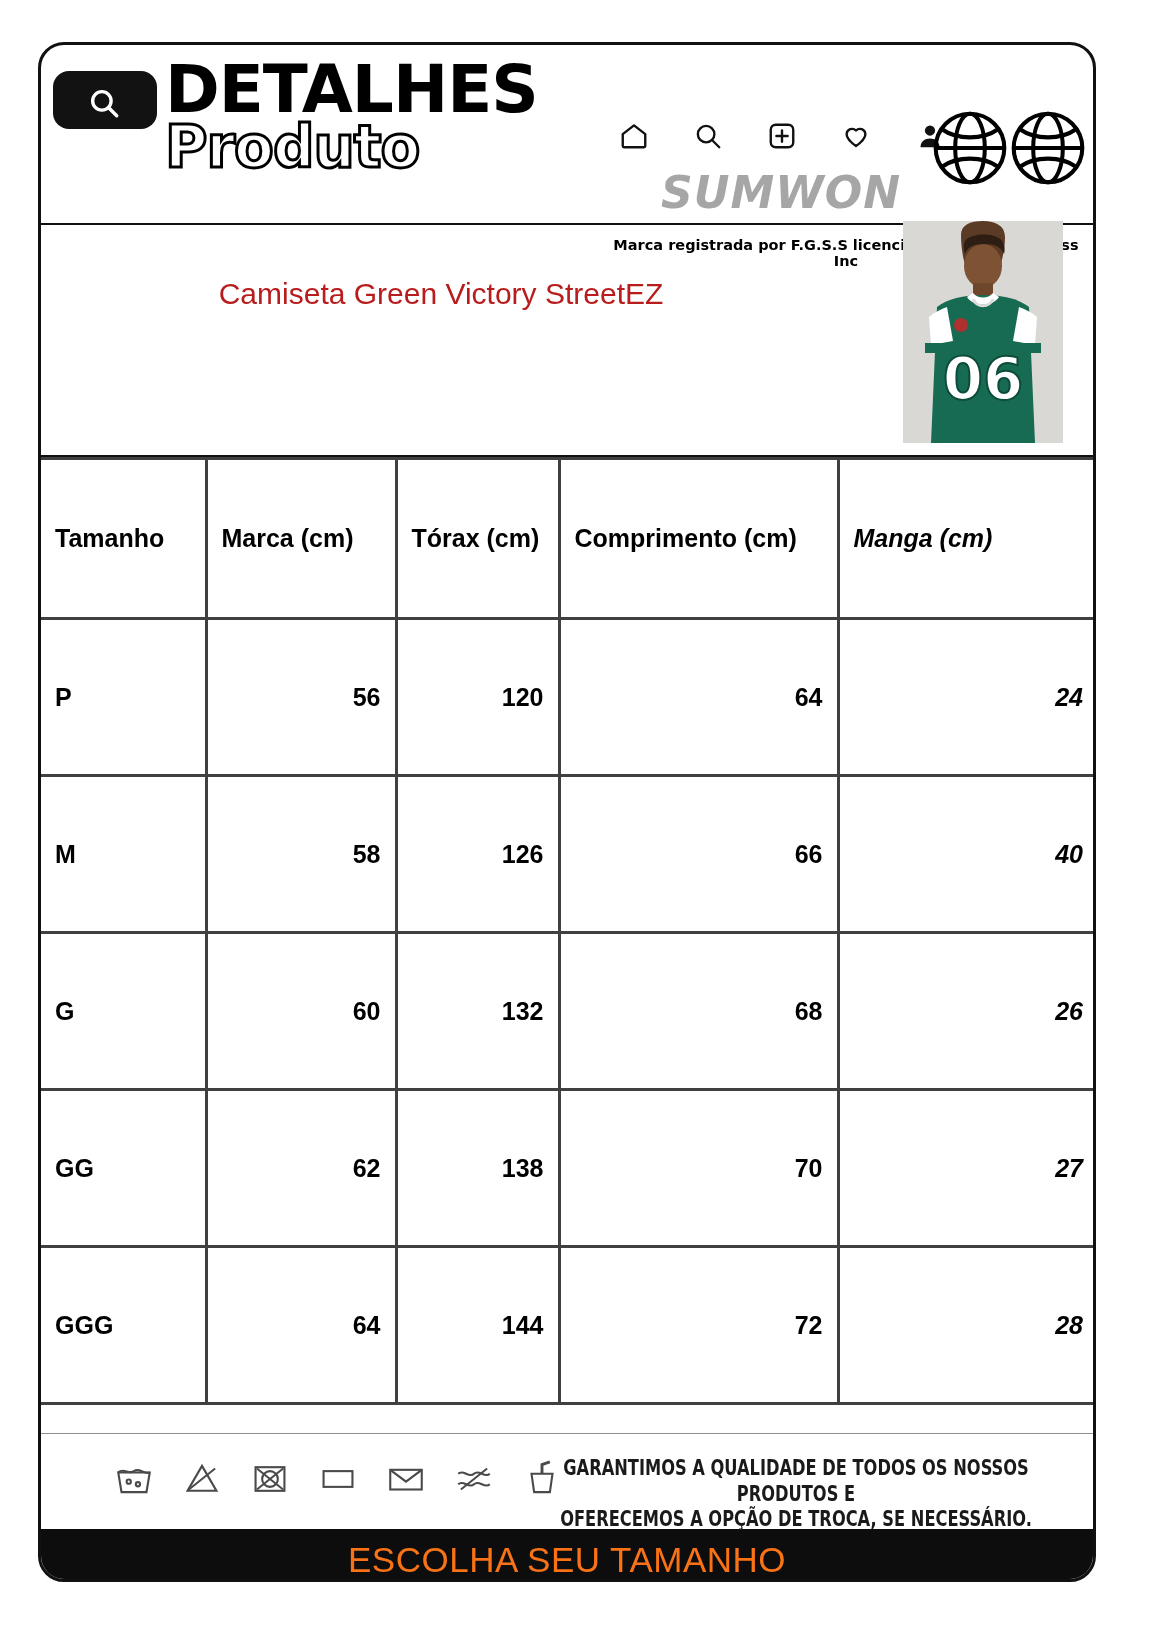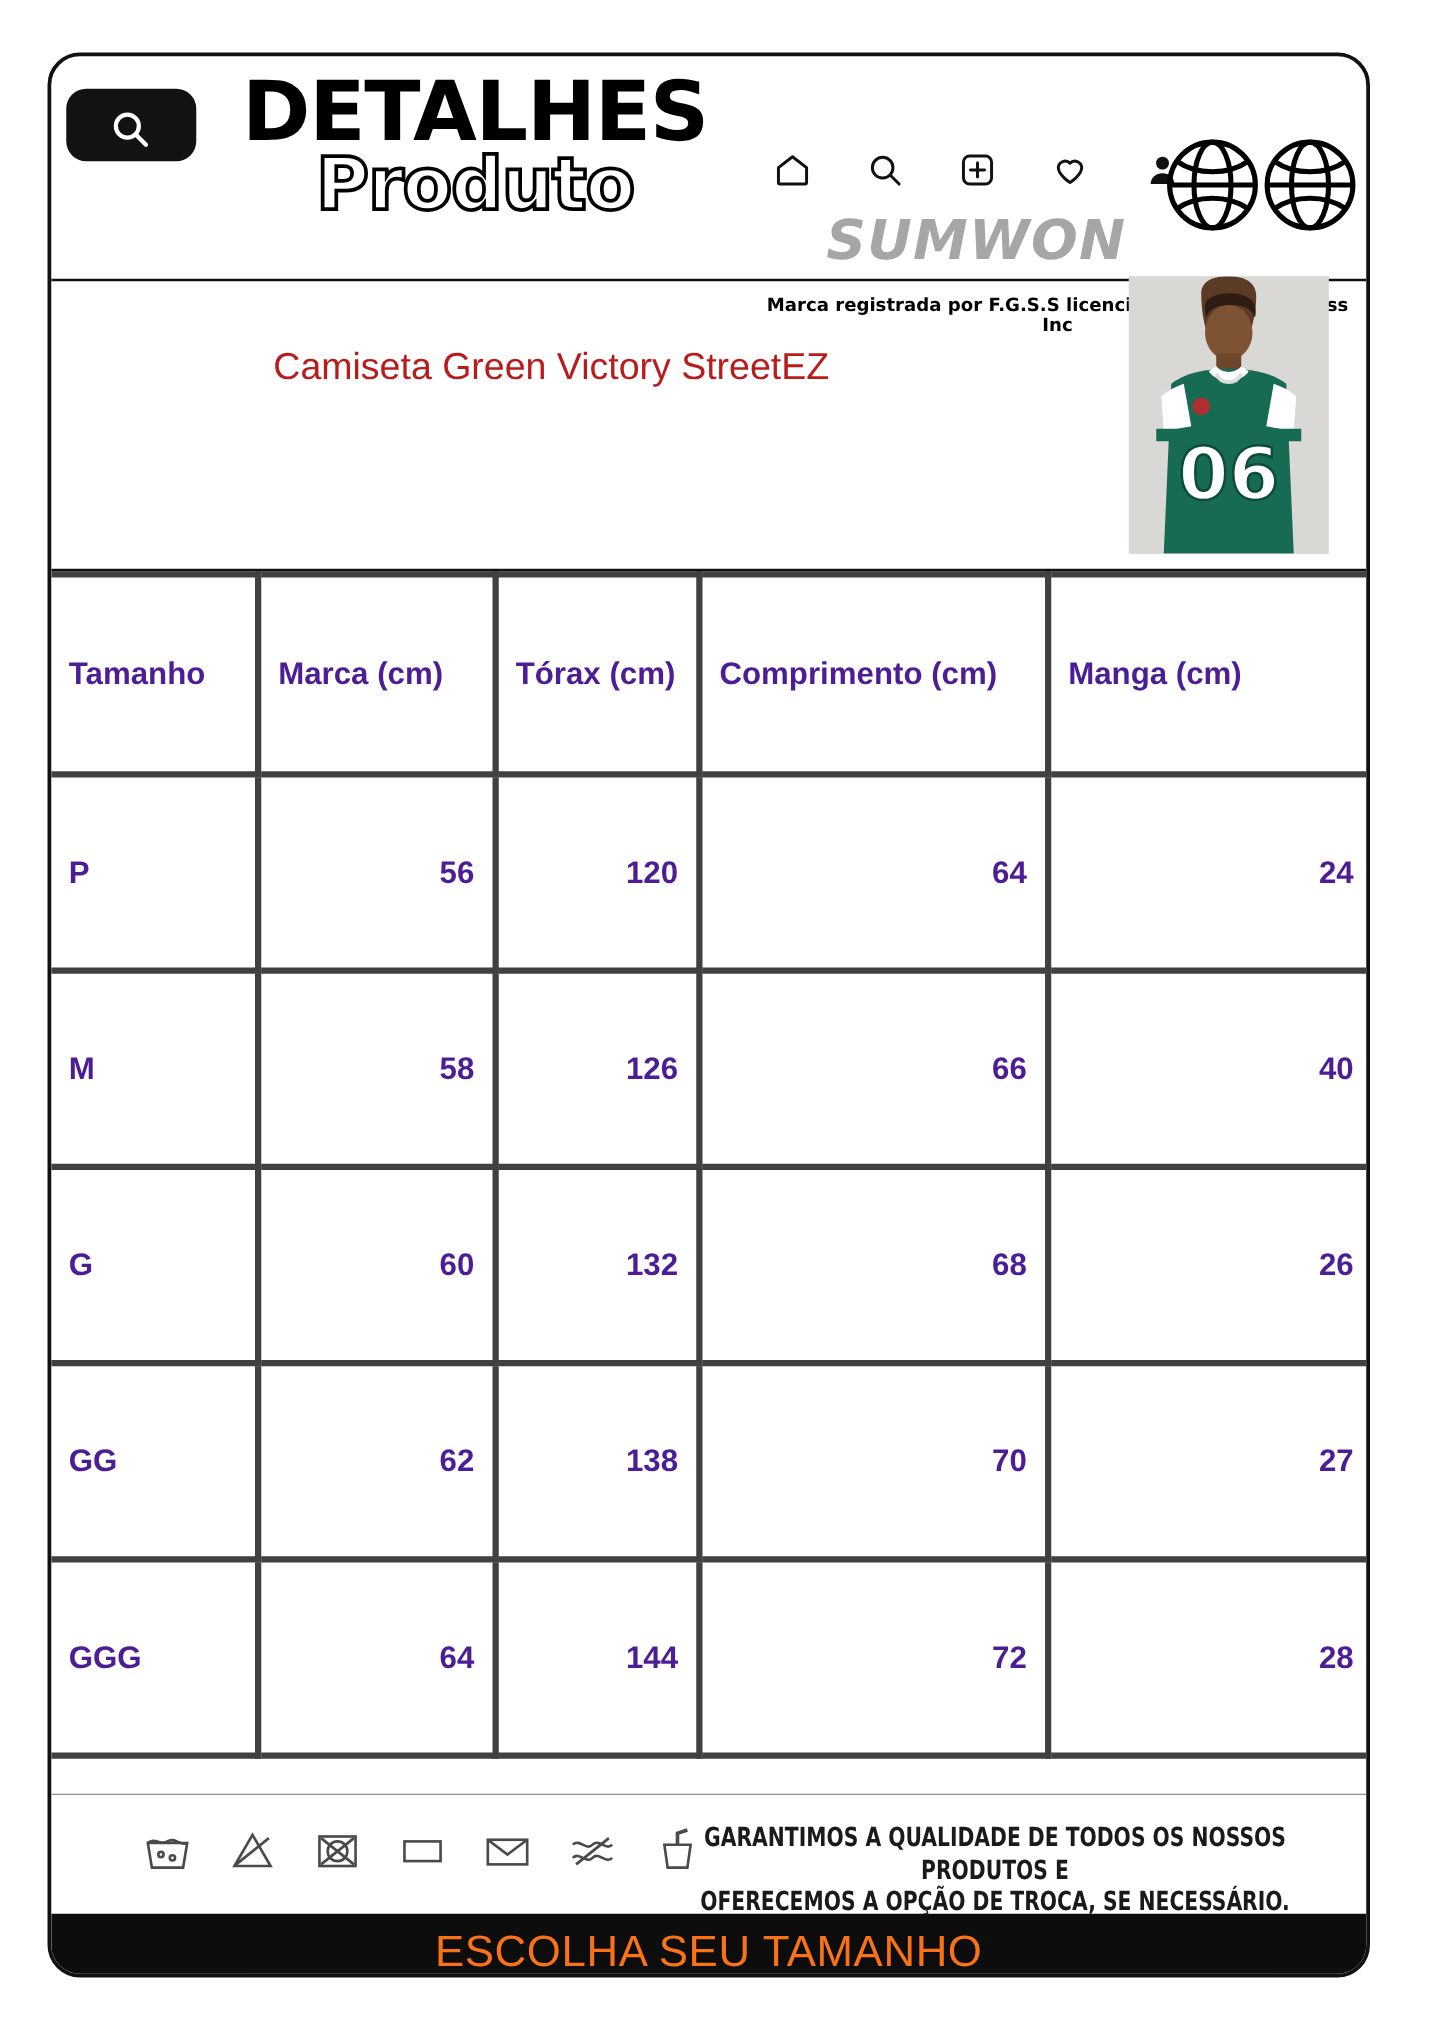--- a/index.html
+++ b/index.html
@@ -48,21 +48,20 @@
     background: #121212;
     border-radius: 16px 16px 16px 16px;
   }
   .search-pill svg { position: absolute; left: 34px; top: 15px; }
 
   .brand-title {
     position: absolute;
     left: 124px;
     top: 14px;
     width: 430px;
-    text-align: center;
     line-height: 0.95;
   }
   .brand-title .l1 {
     display: block;
     font-family: "DejaVu Sans", sans-serif;
     font-weight: bold;
     font-size: 66px;
     letter-spacing: -1px;
     color: #000;
   }
@@ -148,38 +147,38 @@
 
   
   .table-wrap { flex: 1 1 auto; }
   table {
     width: 100%;
     height: 100%;
     border-collapse: collapse;
     table-layout: fixed;
   }
   table th, table td {
-    border: 5px solid #404040;
+    border: 3px solid #404040;
     font-weight: bold;
     font-size: 25px;
-    color: #4c1d95;
+    color: #000000;
     padding: 0 14px;
   }
   table th { text-align: left; }
   thead th { height: 160px; vertical-align: middle; }
   tbody td { height: 157px; }
   td.size { text-align: left; }
   td.num { text-align: right; }
   col.c1 { width: 165px; }
   col.c2 { width: 190px; }
   col.c3 { width: 163px; }
   col.c4 { width: 279px; }
   col.c5 { width: 259px; }
   table th:first-child, table td:first-child { border-left: none; }
-  table th:last-child, table td:last-child { border-right: none; }
+  table th:last-child, table td:last-child { border-right: none; font-style: italic; }
 
   
   .care {
     position: relative;
     height: 96px;
     border-top: 1px solid #8f8f8f;
     flex: 0 0 auto;
     margin-top: 28px;
   }
   .care-icons {

